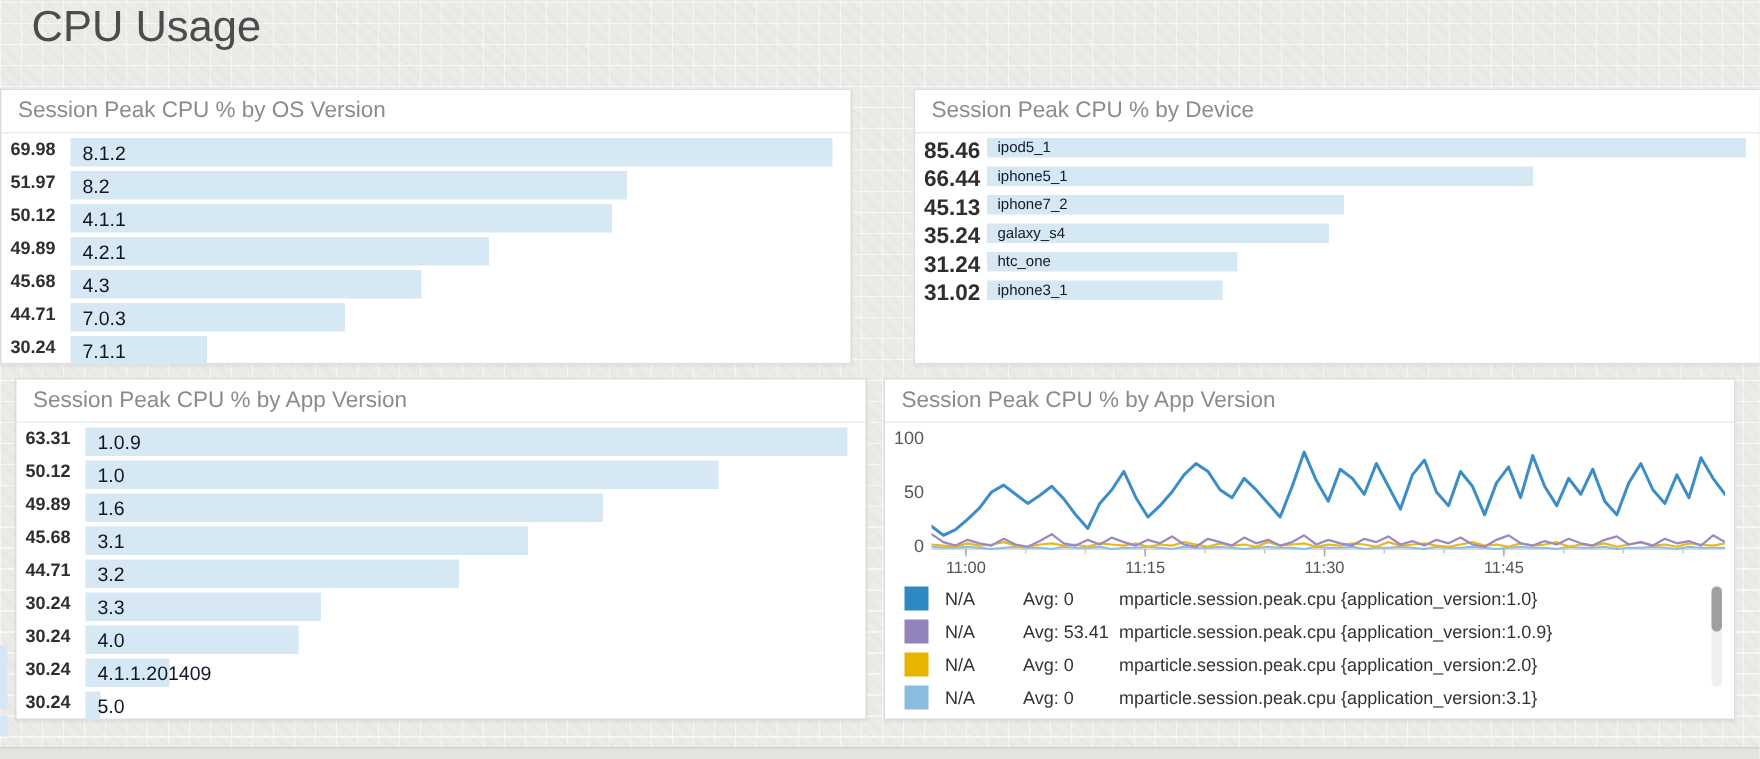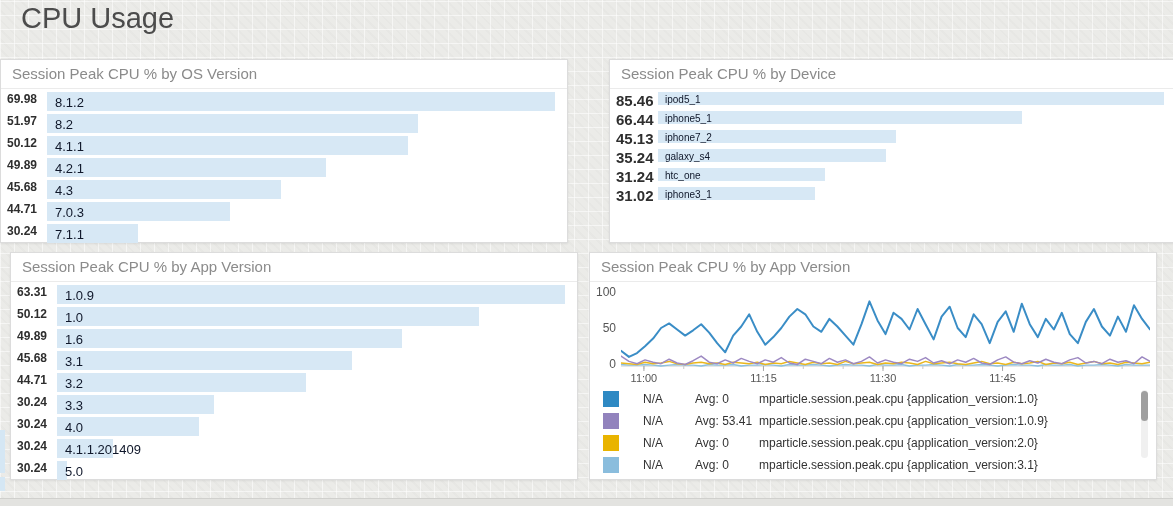--- a/index.html
+++ b/index.html
@@ -30,21 +30,21 @@
   .compact .lbl{font-size:10px;left:7px;}
   .chart-area{display:flex;padding:6px 6px 0 4px;}
   .ylab{position:relative;width:27px;flex:none;}
   .ylab span{position:absolute;right:5px;font-size:12px;color:#555;}
   .yt100{top:-3px;} .yt50{top:33px;} .yt0{top:69px;}
   svg{display:block;}
   svg text{font-family:"Liberation Sans",sans-serif;font-size:11px;fill:#555;}
   #legend{position:relative;margin-top:2px;padding-right:24px;}
   .lrow{display:flex;align-items:center;height:22px;padding-left:13px;font-size:12px;color:#333;}
   .sw{width:16px;height:16px;flex:none;}
-  .na{flex:0 0 52px;margin-left:24px;}
+  .na{flex:0 0 52px;margin-left:11px;}
   .avg{flex:0 0 64px;}
   .nm{white-space:nowrap;overflow:hidden;}
   .sb-track{position:absolute;right:8px;top:2px;width:7px;height:68px;background:#f0f0f0;border-radius:4px;}
   .sb-thumb{position:absolute;right:8px;top:3px;width:7px;height:30px;background:#9f9f9f;border-radius:4px;}
   .sliver{position:absolute;left:0;width:5px;background:#d5e7f4;}
   .sliver1{top:430px;height:43px;}
   .sliver2{top:477px;height:14px;}
   .bottom-bar{position:absolute;left:0;top:498px;width:100%;height:8px;background:#e3e3e0;border-top:1px solid #d0d0cd;}
 </style>
 </head>

